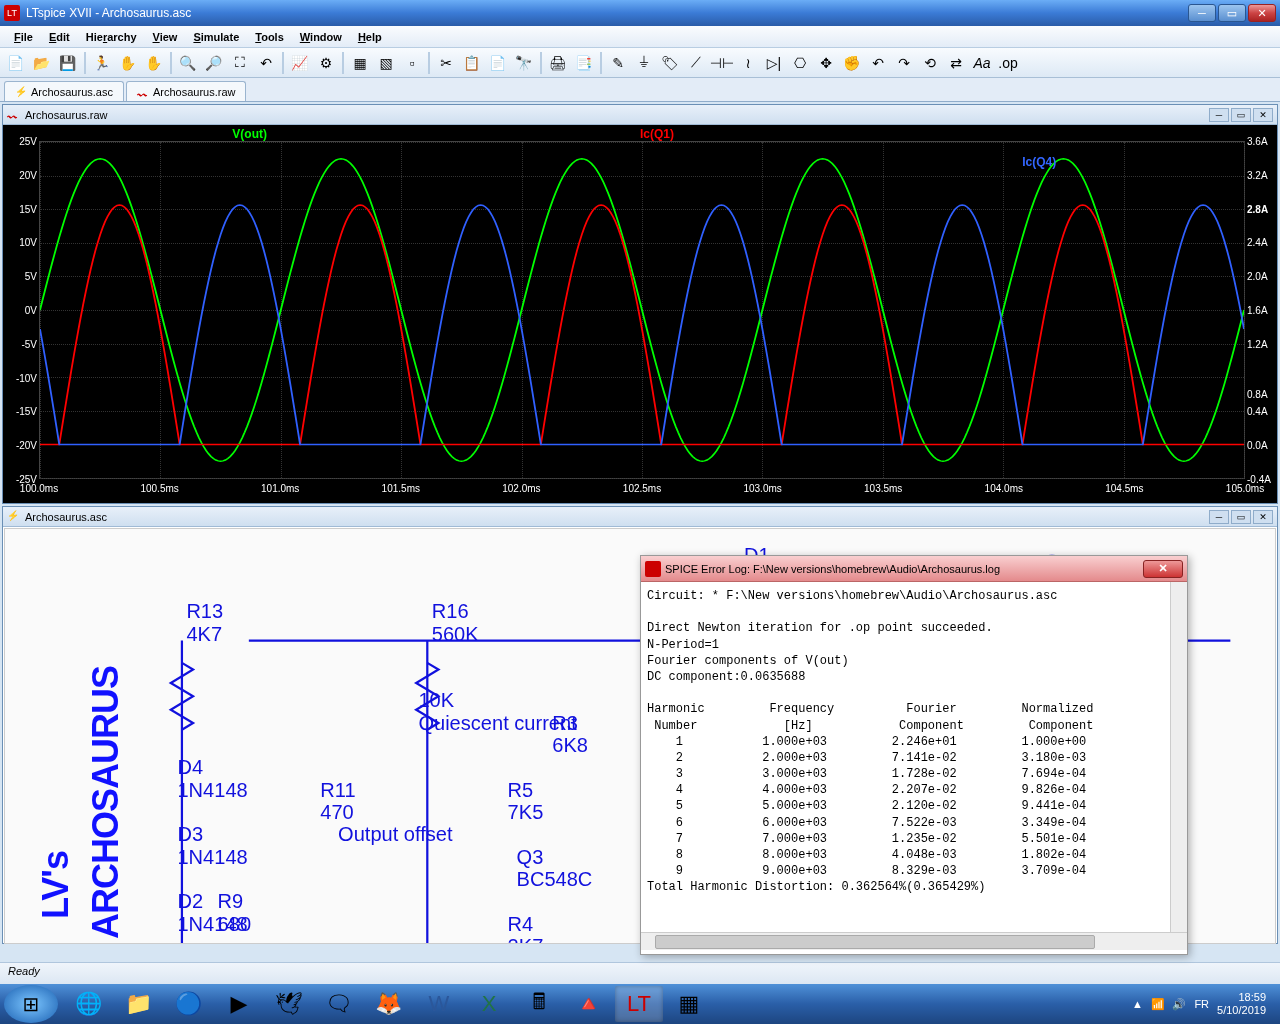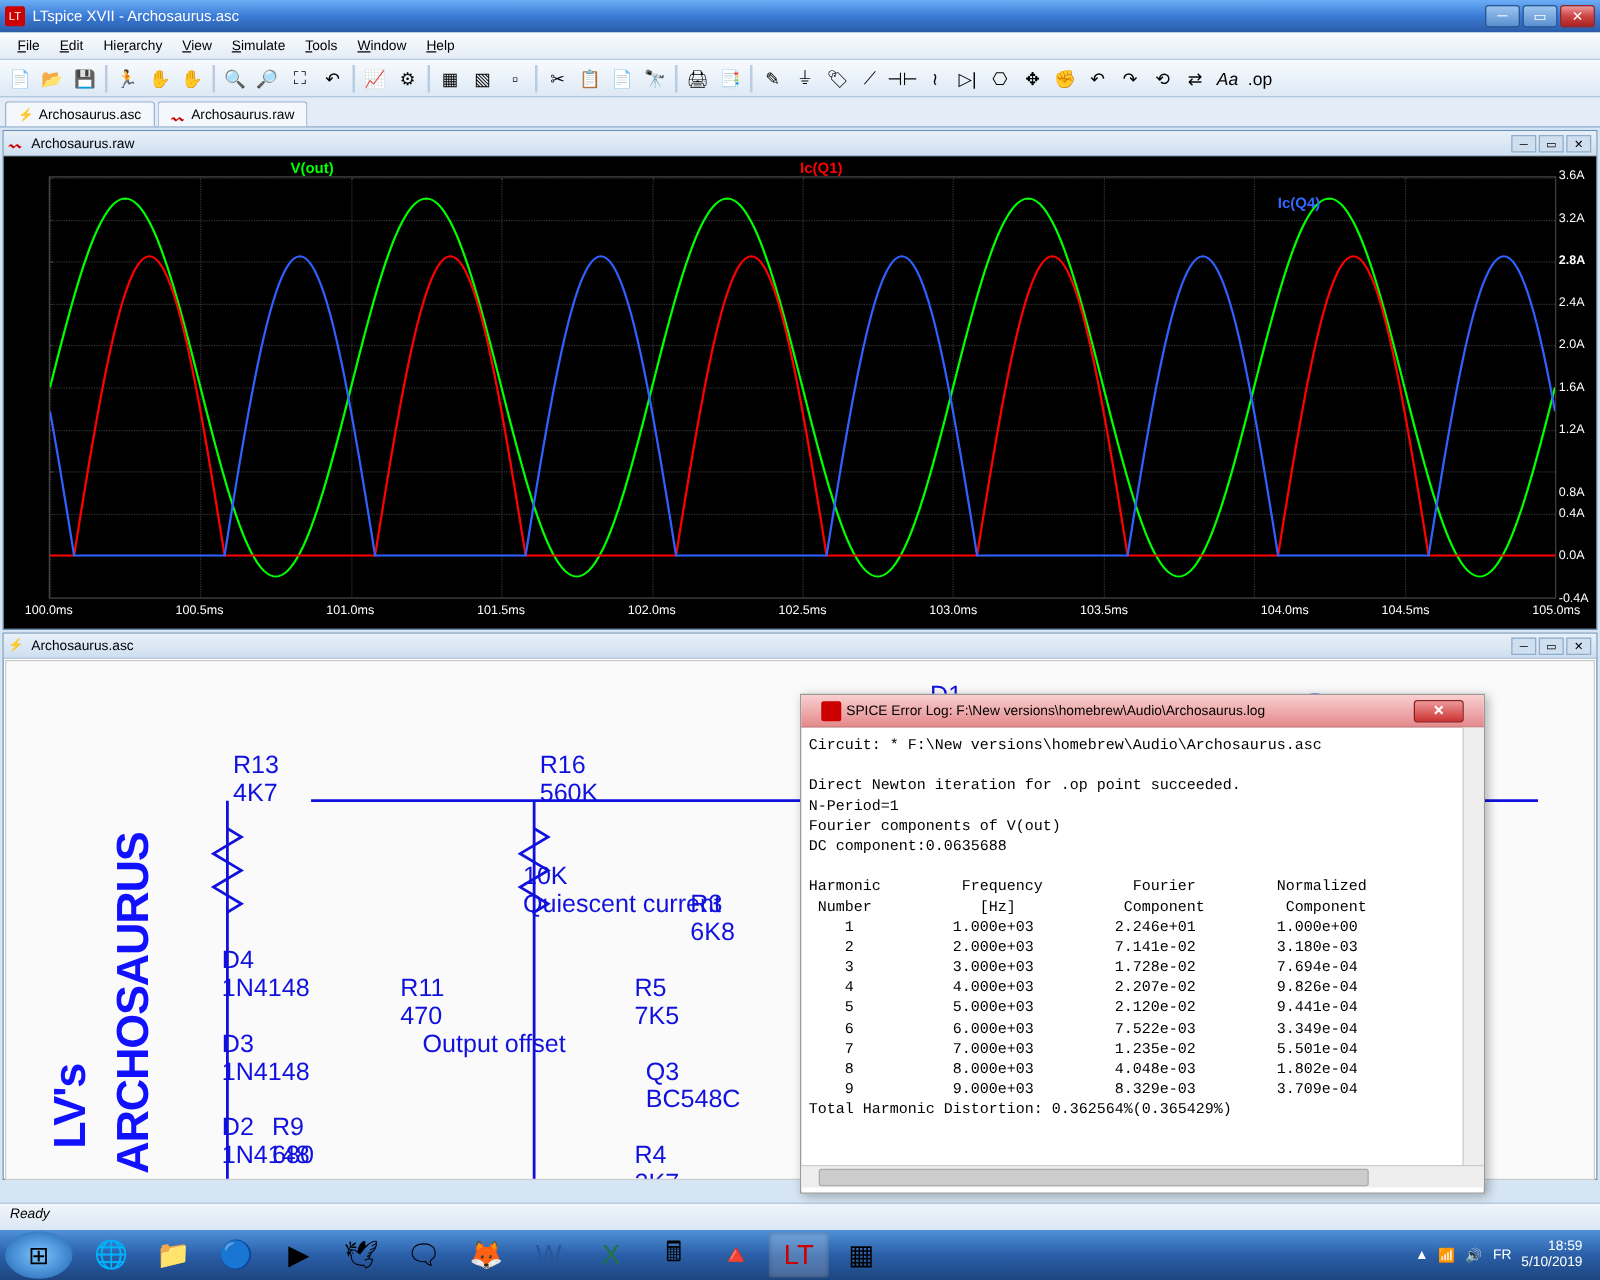--- a/index.html
+++ b/index.html
@@ -8,21 +8,21 @@
 
 .titlebar { height:26px; background:linear-gradient(#6badf6,#3b7bd6,#2a5ca8); display:flex; align-items:center; padding:0 4px; color:#fff; }
 .tb-icon { width:16px; height:16px; background:#c00; margin-right:6px; border-radius:2px; font-size:9px; display:flex; align-items:center; justify-content:center; }
 .tb-title { flex:1; font-size:12px; }
 .tb-btns { display:flex; gap:2px; }
 .tb-btn { width:28px; height:18px; background:linear-gradient(#9cc5ef,#5a8fd0); border:1px solid #2a5690; border-radius:3px; display:flex; align-items:center; justify-content:center; color:#fff; font-size:11px; cursor:pointer; }
 .tb-btn.close { background:linear-gradient(#e99,#c44,#a22); border-color:#922; }
 
 
 .menubar { height:22px; background:linear-gradient(#fafcfe,#e3ecf7); display:flex; align-items:center; padding:0 6px; border-bottom:1px solid #b8cde2; }
-.menu-item { padding:2px 8px; cursor:pointer; }
+.menu-item { padding:2px 8px; cursor:pointer;font-weight:bold; }
 .menu-item u { text-decoration:underline; }
 
 
 .toolbar { height:30px; background:linear-gradient(#f8fbfe,#dde9f5); border-bottom:1px solid #a8bfd6; display:flex; align-items:center; padding:0 4px; gap:2px; }
 .tool-btn { width:24px; height:24px; display:flex; align-items:center; justify-content:center; border:1px solid transparent; border-radius:2px; cursor:pointer; font-size:14px; }
 .tool-sep { width:2px; height:22px; background:#b8cde2; margin:0 2px; }
 
 
 .doc-tabs { height:24px; background:#e3ecf7; display:flex; align-items:flex-end; padding-left:4px; border-bottom:1px solid #8facca; }
 .doc-tab { height:20px; padding:2px 10px; background:#f4f8fc; border:1px solid #9ab4cf; border-bottom:none; border-radius:3px 3px 0 0; margin-right:2px; display:flex; align-items:center; gap:4px; font-size:11px; cursor:pointer; }
@@ -53,21 +53,21 @@
 svg.waves { position:absolute; inset:0; width:100%; height:100%; }
 
 
 .schem-pane { height:438px; }
 .schem-area { height:416px; background:#fafafa; position:relative; overflow:hidden; border:1px solid #ccc; margin:1px; }
 .big-title { position:absolute; left:12px; top:30px; font-size:36px; font-weight:900; color:#11f; transform:rotate(-90deg); transform-origin:left top; letter-spacing:-1px; white-space:nowrap; }
 .schem-svg { position:absolute; left:110px; top:0; right:0; bottom:0; }
 
 
 .logwin { position:absolute; left:640px; top:555px; width:548px; height:400px; background:#fff; border:1px solid #999; box-shadow:2px 2px 8px rgba(0,0,0,.3); z-index:50; }
-.logwin-title { height:26px; background:linear-gradient(#f9cfd0,#e48a8c); border-bottom:1px solid #b66; display:flex; align-items:center; padding:0 16px; font-size:11px; }
+.logwin-title { height:26px; background:linear-gradient(#f9cfd0,#e48a8c); border-bottom:1px solid #b66; display:flex; align-items:center; padding:0 4px; font-size:11px; }
 .logwin-title .ic { width:16px; height:16px; background:#c00; margin-right:4px; border-radius:2px; }
 .logwin-title .sp { flex:1; }
 .log-close { width:40px; height:18px; background:linear-gradient(#e99,#c33); border:1px solid #822; border-radius:3px; color:#fff; display:flex; align-items:center; justify-content:center; cursor:pointer; font-weight:bold; }
 .log-body { font-family:'Courier New',monospace; font-size:12px; padding:6px; height:350px; overflow:auto; white-space:pre; line-height:1.35; }
 .log-sb { height:18px; background:#eee; border-top:1px solid #ccc; position:relative; }
 .log-sb .thumb { position:absolute; left:14px; top:2px; width:440px; height:14px; background:#ccc; border:1px solid #aaa; border-radius:2px; }
 .log-vsb { position:absolute; right:0; top:26px; bottom:18px; width:17px; background:#eee; border-left:1px solid #ccc; }
 
 
 .statusbar { position:absolute; left:0; right:0; bottom:40px; height:22px; background:linear-gradient(#f0f5fb,#dce7f3); border-top:1px solid #b0c6dd; padding:2px 8px; font-size:11px;font-style:italic; }
@@ -169,20 +169,33 @@
     <span class="sp"></span>
     <span class="swb">─</span>
     <span class="swb">▭</span>
     <span class="swb">✕</span>
   </div>
   <div class="plot-area">
     <div class="trace-labels" id="trace-labels">
         <span class="tl" style="left: 18%; color: rgb(0, 255, 0);">V(out)</span>
         <span class="tl" style="left: 50%; color: rgb(255, 0, 0);">Ic(Q1)</span>
         <span class="tl" style="left: 80%; color: rgb(51, 102, 255); margin-top: 28px;">Ic(Q4)</span>
+      </div>
+    <div class="yaxis-l" id="yaxis-l">
+        <span style="top: 0%; transform: translateY(-50%);">25V</span>
+        <span style="top: 10%; transform: translateY(-50%);">20V</span>
+        <span style="top: 20%; transform: translateY(-50%);">15V</span>
+        <span style="top: 30%; transform: translateY(-50%);">10V</span>
+        <span style="top: 40%; transform: translateY(-50%);">5V</span>
+        <span style="top: 50%; transform: translateY(-50%);">0V</span>
+        <span style="top: 60%; transform: translateY(-50%);">-5V</span>
+        <span style="top: 70%; transform: translateY(-50%);">-10V</span>
+        <span style="top: 80%; transform: translateY(-50%);">-15V</span>
+        <span style="top: 90%; transform: translateY(-50%);">-20V</span>
+        <span style="top: 100%; transform: translateY(-50%);">-25V</span>
       </div>
     <div class="yaxis-r" id="yaxis-r">
         <span style="top: 0%; transform: translateY(-50%);">3.6A</span>
         <span style="top: 10%; transform: translateY(-50%);">3.2A</span>
         <span style="top: 20%; transform: translateY(-50%); font-weight: bold;">2.8A</span>
         <span style="top: 30%; transform: translateY(-50%);">2.4A</span>
         <span style="top: 40%; transform: translateY(-50%);">2.0A</span>
         <span style="top: 50%; transform: translateY(-50%);">1.6A</span>
         <span style="top: 60%; transform: translateY(-50%);">1.2A</span>
         <span style="top: 70%; transform: translateY(-50%); margin-top: 16px;">0.8A</span>
@@ -225,21 +238,21 @@
     </div>
     <div class="xaxis" id="xaxis">
         <span style="left: 0%;">100.0ms</span>
         <span style="left: 10%;">100.5ms</span>
         <span style="left: 20%;">101.0ms</span>
         <span style="left: 30%;">101.5ms</span>
         <span style="left: 40%;">102.0ms</span>
         <span style="left: 50%;">102.5ms</span>
         <span style="left: 60%;">103.0ms</span>
         <span style="left: 70%;">103.5ms</span>
-        <span style="left: 80%; margin-left: 24px;">104.0ms</span>
+        <span style="left: 80%;">104.0ms</span>
         <span style="left: 90%;">104.5ms</span>
         <span style="left: 100%;">105.0ms</span>
       </div>
   </div>
 </div>
 
 <div class="subwin schem-pane">
   <div class="subwin-bar">
     <span class="ic">⚡</span>
     <span>Archosaurus.asc</span>

